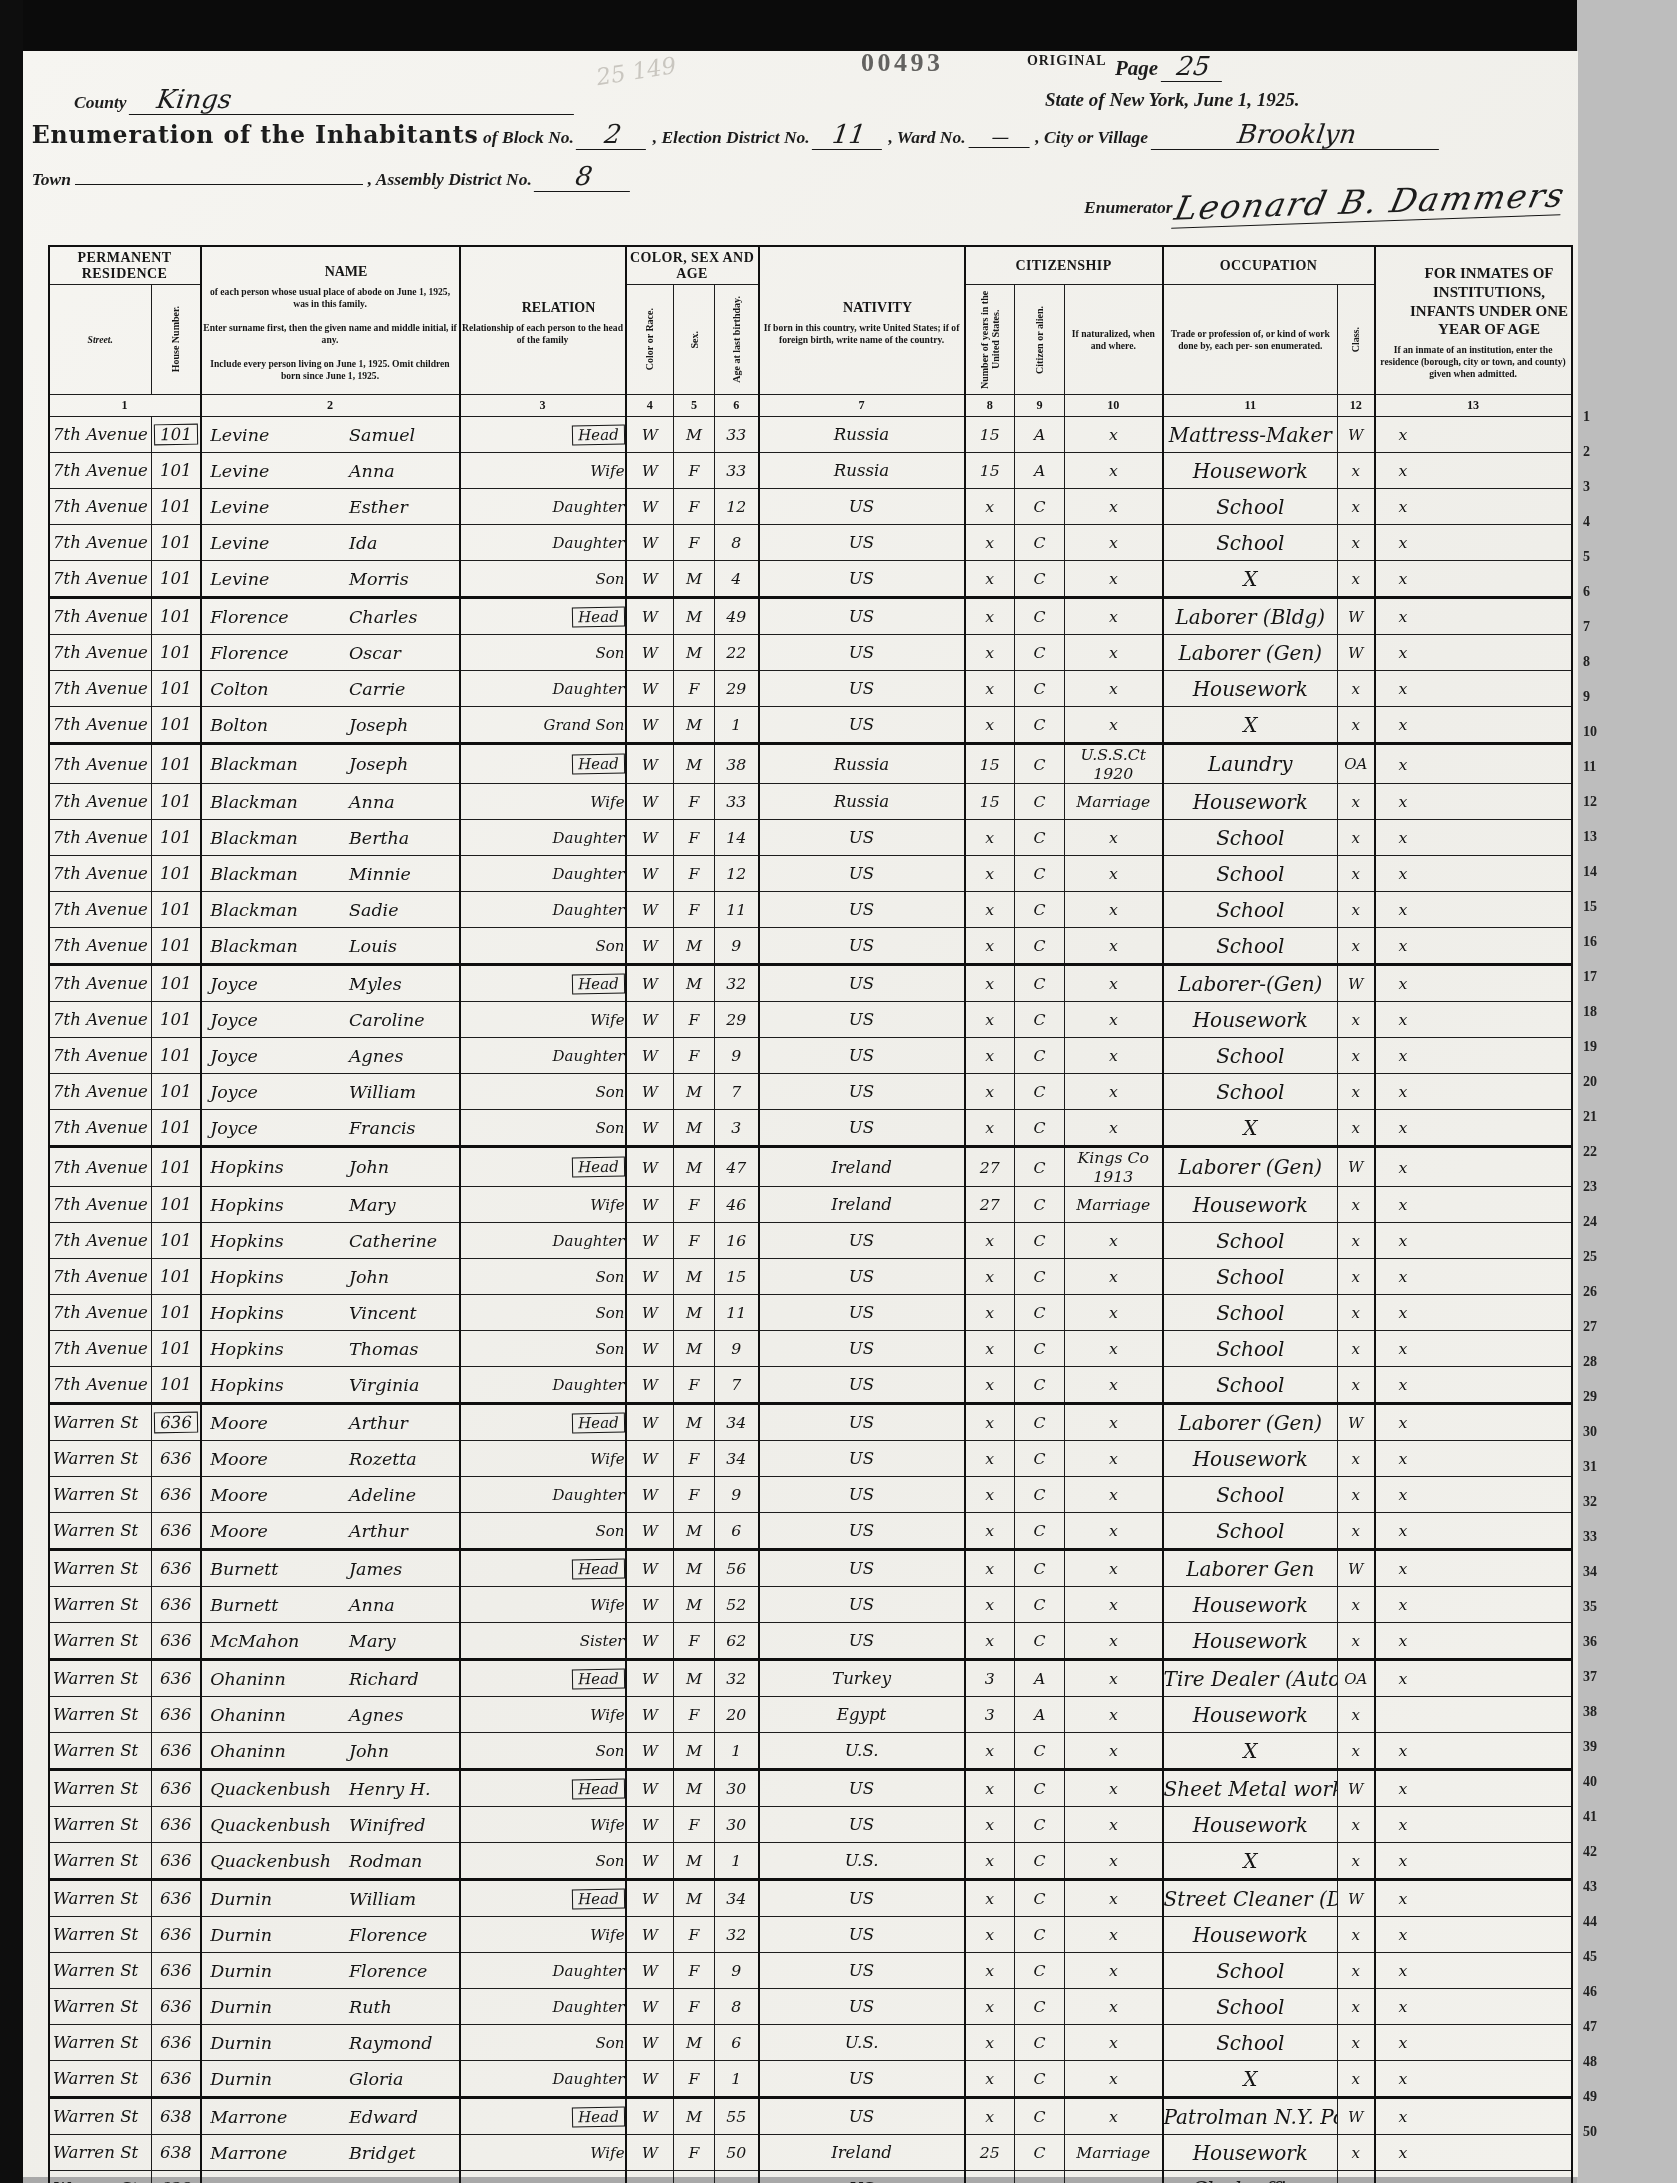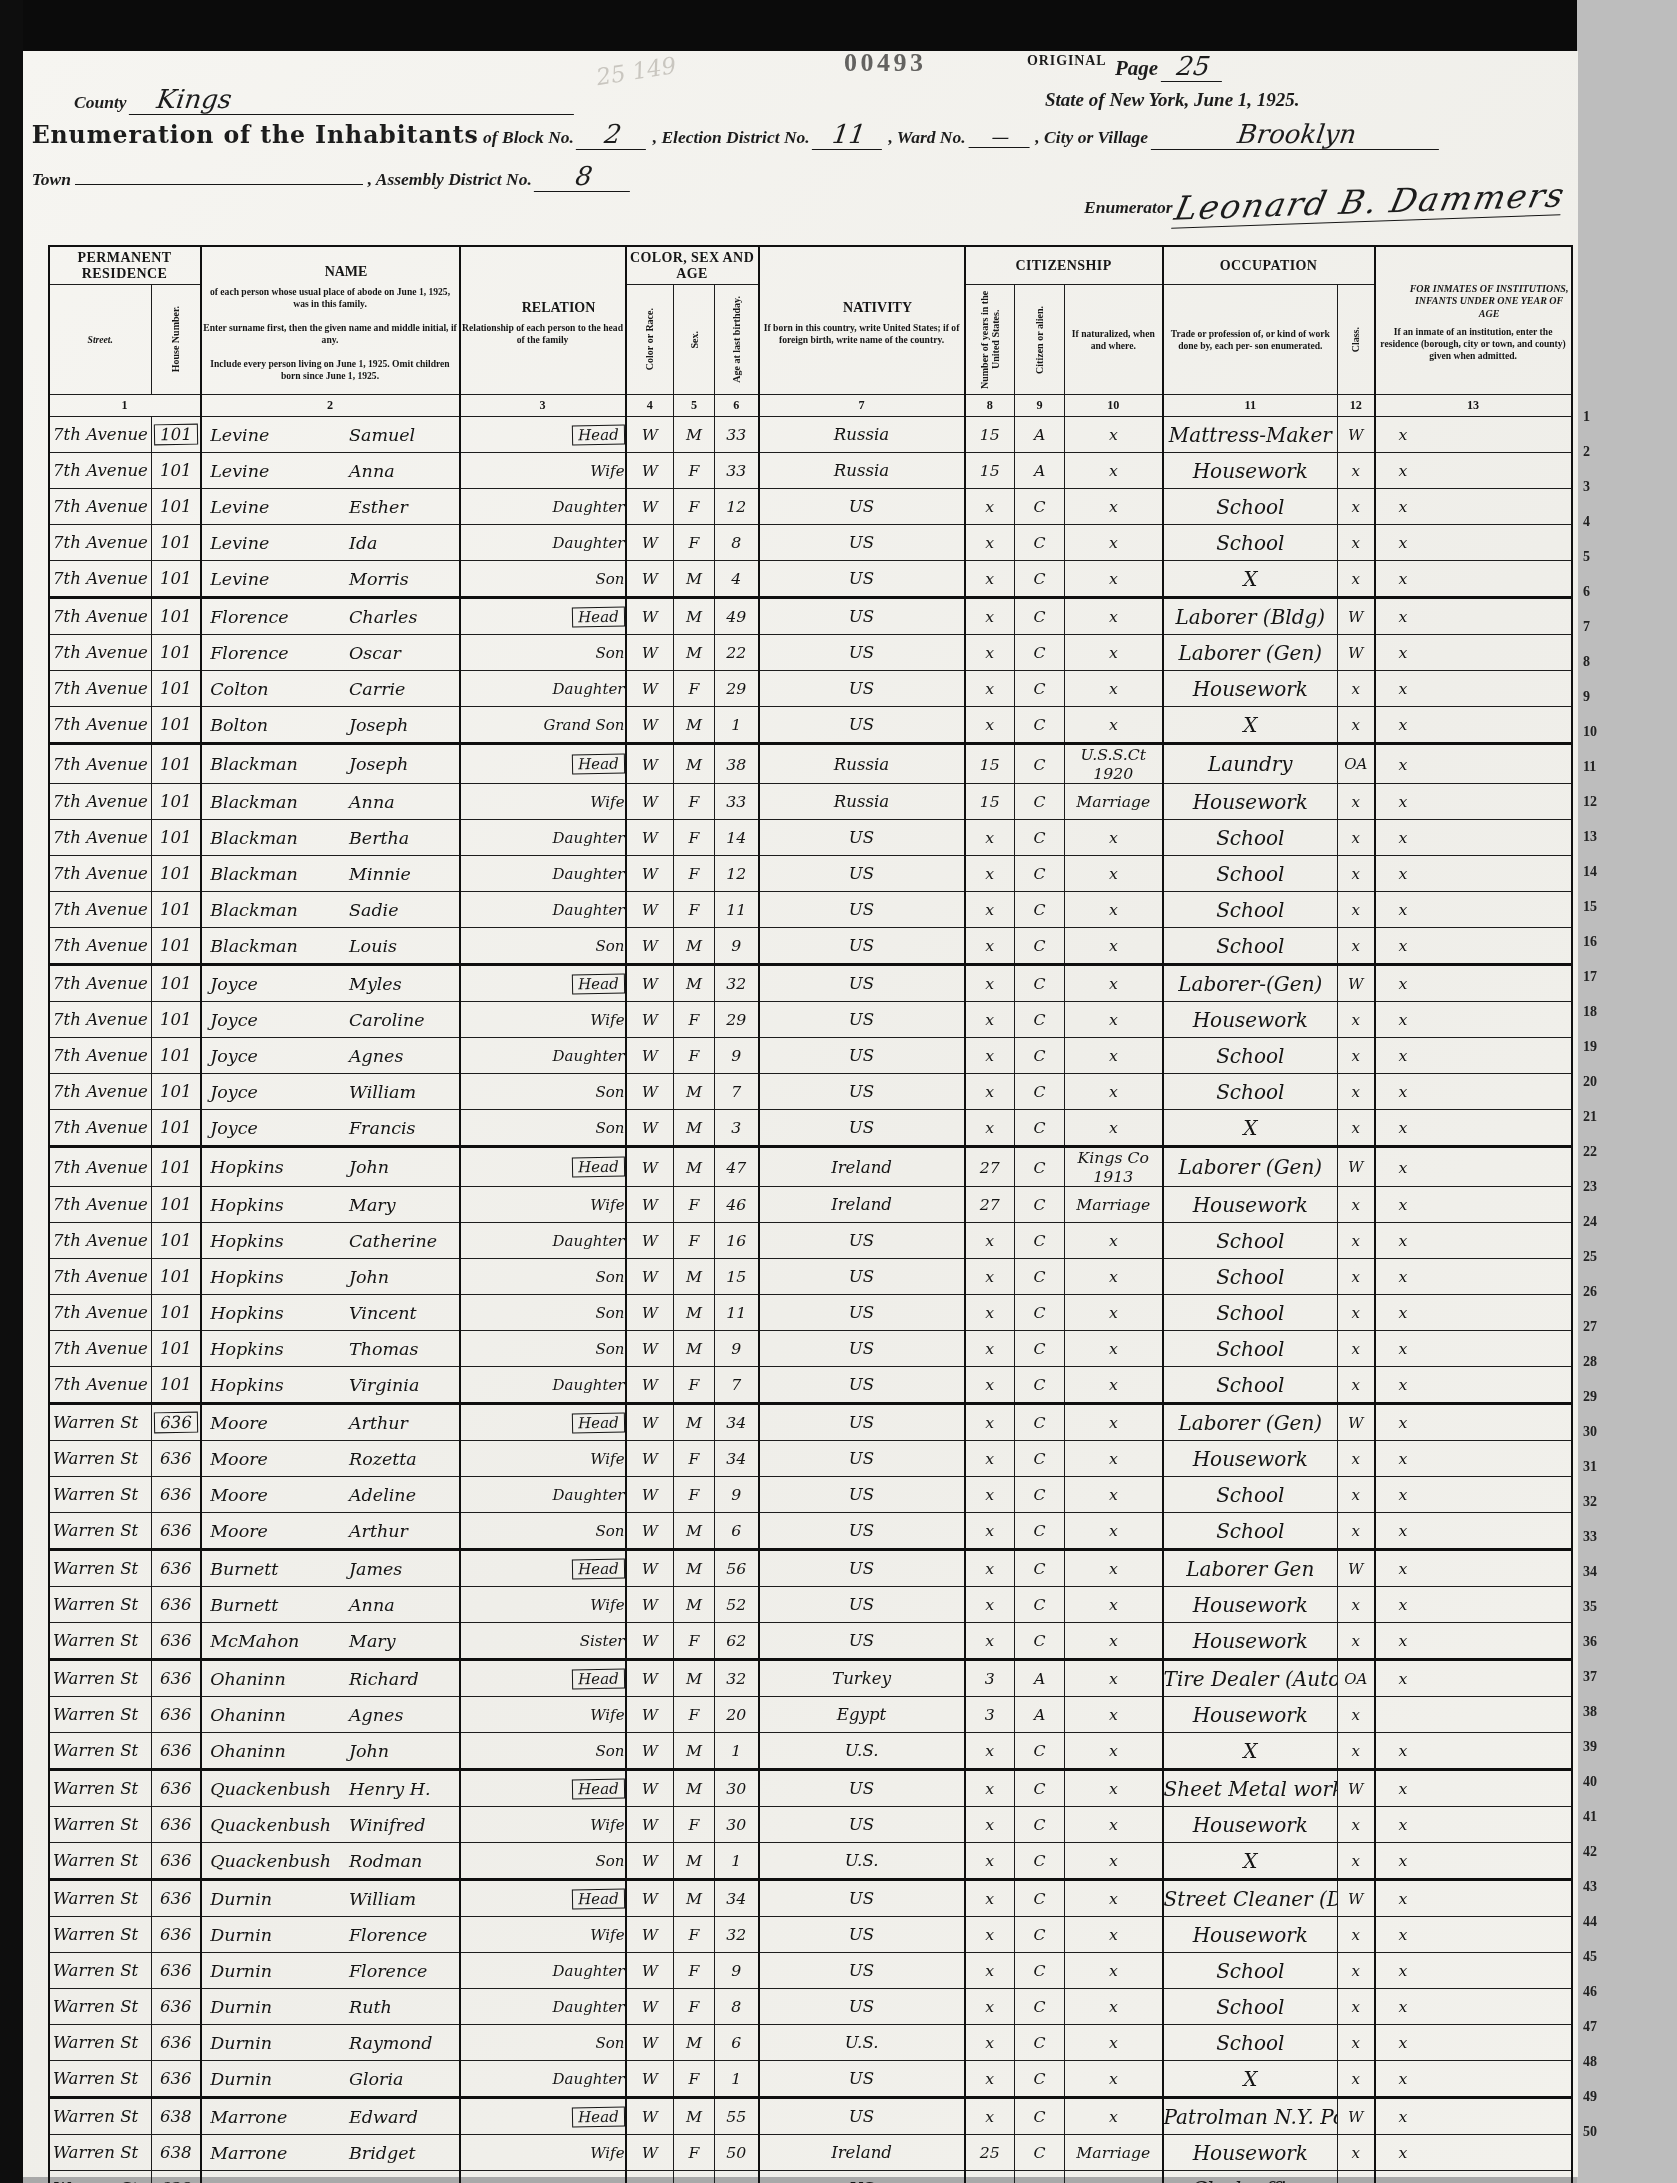--- a/index.html
+++ b/index.html
@@ -14,21 +14,21 @@
   .band-right{position:absolute;left:1577px;top:0;width:100px;height:2184px;background:#bdbdbd;}
   .page{
     position:absolute;left:23px;top:51px;width:1555px;height:2126px;
     background:linear-gradient(135deg,#f6f5f1 0%,#efeee9 55%,#f2f1ec 100%);
     color:#1c1c1c;
   }
   
   .hdr{position:absolute;left:0;top:0;width:100%;height:194px;}
   .pencil{position:absolute;left:573px;top:7px;color:#b2aeA6;color:#b3afa7;
     font-family:"DejaVu Serif",serif;font-style:italic;font-size:23px;transform:rotate(-9deg);opacity:.65;}
-  .stamp{position:absolute;left:821px;top:-3.5px;font-family:"Liberation Serif",serif;
+  .stamp{position:absolute;left:838px;top:-3.5px;font-family:"Liberation Serif",serif;
     font-size:26px;letter-spacing:3.5px;color:#4a4a48;font-weight:bold;opacity:.85;}
   .original{position:absolute;left:1004px;top:1.7px;font-size:14px;font-weight:bold;letter-spacing:0.9px;font-family:Liberation Serif, serif;}
   .pagebox{position:absolute;left:1092px;top:0px;font-size:21px;font-style:italic;font-weight:bold;}
   .pagebox .blank{min-width:61px;text-align:center;}
   .stateline{position:absolute;left:1022px;top:38px;font-size:19px;font-style:italic;font-weight:bold;}
   .countyline{position:absolute;left:51px;top:33px;font-size:17.5px;font-style:italic;font-weight:bold;}
   .titleline{position:absolute;left:8.7px;top:68px;width:1546px;font-size:17.5px;font-style:italic;font-weight:bold;white-space:nowrap;}
   .bigtitle{font-family:"DejaVu Serif",serif;font-style:normal;font-weight:900;font-size:23.6px;letter-spacing:0.9px;}
   .townline{position:absolute;left:8.7px;top:110px;font-size:17.5px;font-style:italic;font-weight:bold;}
   .instline{position:absolute;left:8.7px;top:147px;font-size:17.5px;font-style:italic;font-weight:bold;}
@@ -154,21 +154,21 @@
           <span>Relationship of each person to the head of the family</span>
         </th>
         <th colspan="3" class="grp vthick">COLOR, SEX AND AGE</th>
         <th rowspan="2" class="desc vthick">
           <span class="t">NATIVITY</span>
           <span>If born in this country, write United States; if of foreign birth, write name of the country.</span>
         </th>
         <th colspan="3" class="grp vthick">CITIZENSHIP</th>
         <th colspan="2" class="grp vthick">OCCUPATION</th>
         <th rowspan="2" class="desc">
-          <span class="t" style="font-size:10px;font-style:italic;">FOR INMATES OF INSTITUTIONS, INFANTS UNDER ONE YEAR OF AGE</span>
+          <span class="t" style="font-size:15px;">FOR INMATES OF INSTITUTIONS, INFANTS UNDER ONE YEAR OF AGE</span>
           <span>If an inmate of an institution, enter the residence (borough, city or town, and county) given when admitted.</span>
         </th>
       </tr>
       <tr class="sub">
         <th class="desc" style="vertical-align:middle;font-style:italic;">Street.</th>
         <th class="vthick">
             <div class="rot">House Number.</div>
           </th>
         <th>
             <div class="rot">Color or Race.</div>

